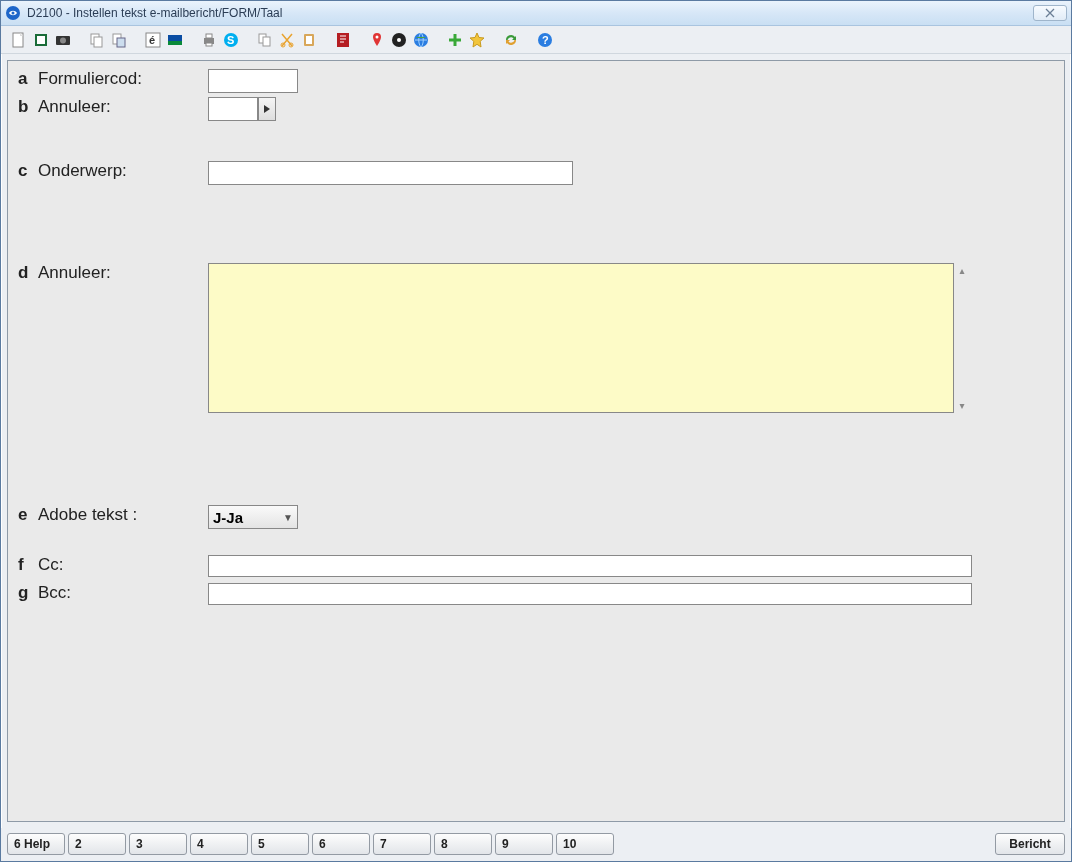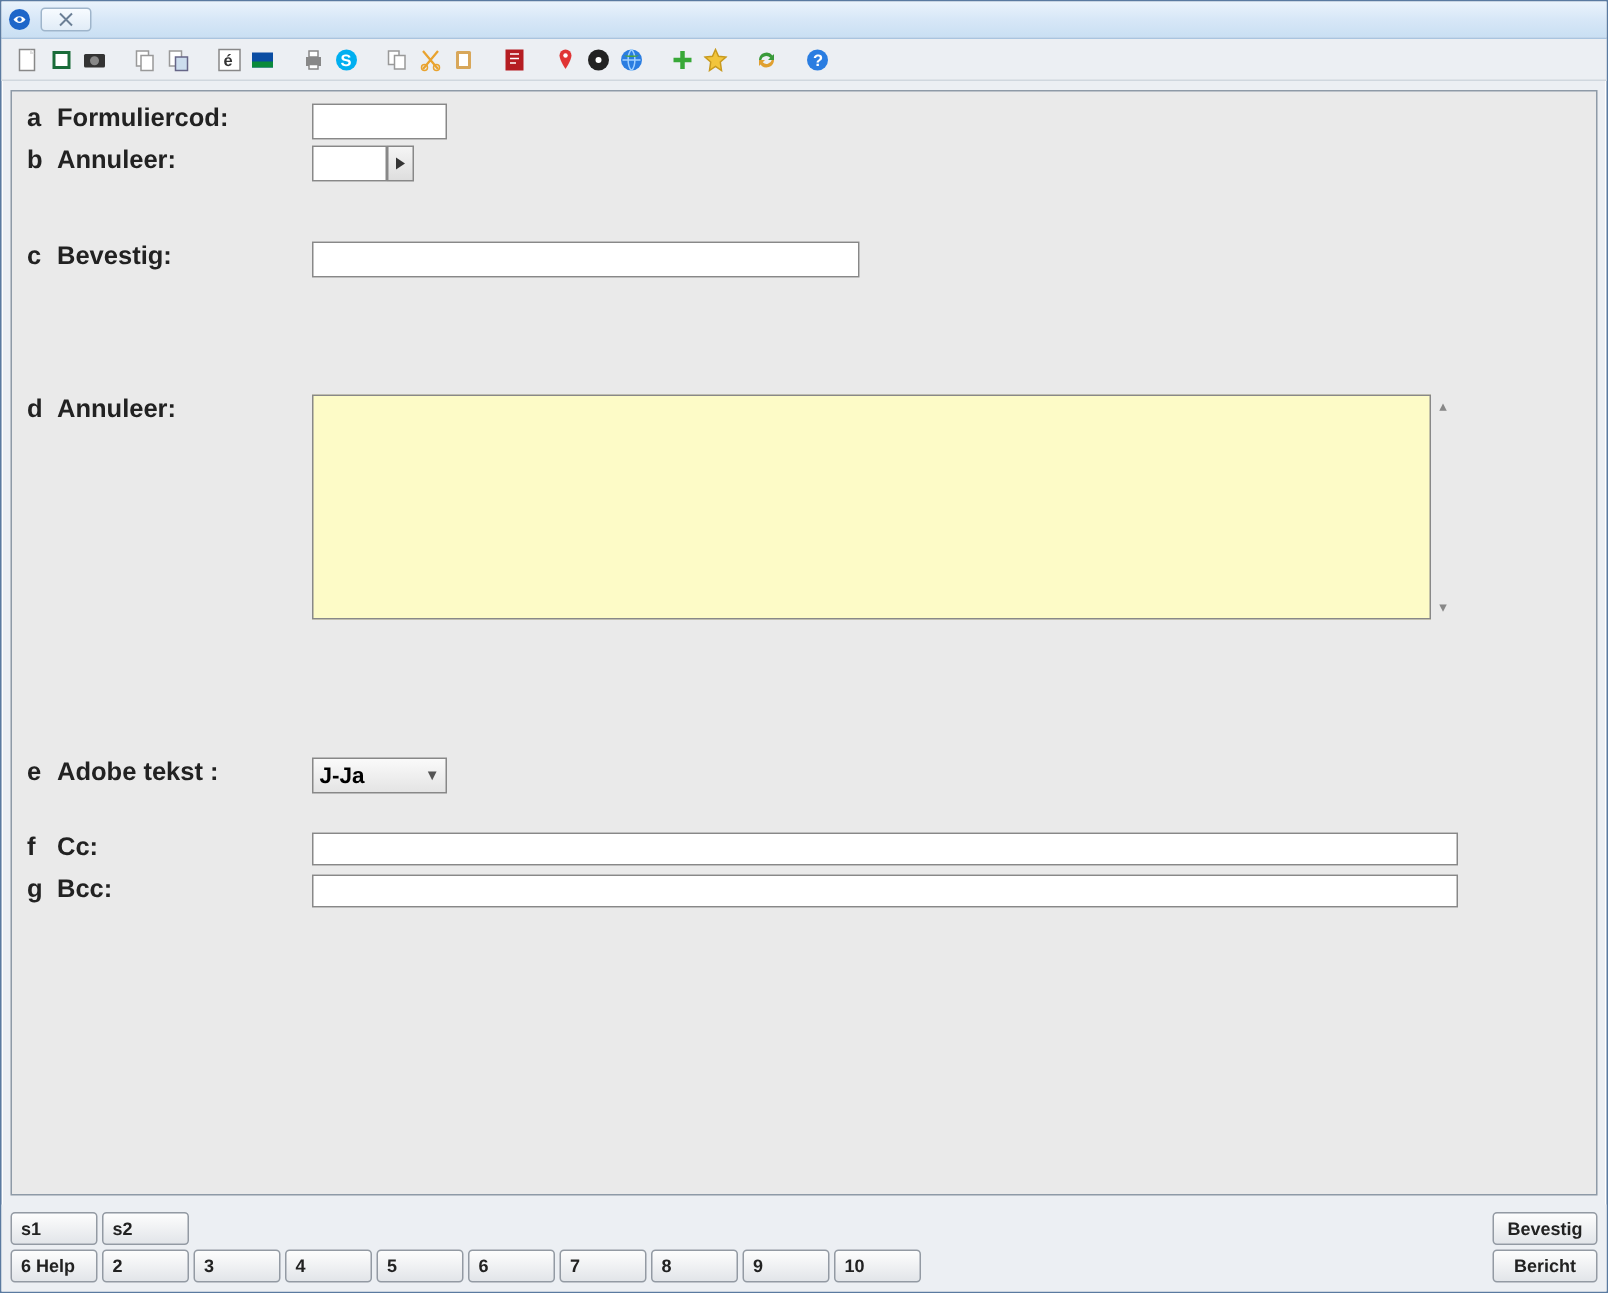--- a/index.html
+++ b/index.html
@@ -87,21 +87,21 @@
   .row-gap-md { margin-top: 26px; }
   .row-gap-sm { margin-top: 6px; }
   .letter {
     width: 20px;
     font-weight: bold;
     font-size: 17px;
     color:#222;
   }
   .label {
     width: 170px;
-    font-weight: bold;
+    font-weight: normal;
     font-size: 17px;
     color:#222;
   }
   .field-area { flex:1; display:flex; align-items:center; }
   .tx {
     height: 24px;
     border: 1px solid #888;
     background:#fff;
     padding: 2px 4px;
     font-size: 13px;
@@ -190,20 +190,21 @@
 <div class="window">
 
   <div class="titlebar">
     <span class="title-icon">
       <svg width="16" height="16" viewBox="0 0 16 16">
           <circle cx="8" cy="8" r="7" fill="#1e66c9"></circle>
           <path d="M4 8c2-3 6-3 8 0-2 3-6 3-8 0z" fill="#fff"></path>
           <circle cx="8" cy="8" r="1.5" fill="#1e66c9"></circle>
         </svg>
     </span>
+    <span class="title-text">D2100 - Instellen tekst e-mailbericht/FORM/Taal</span>
     <span class="title-close">
       <svg width="10" height="10" viewBox="0 0 10 10">
           <path d="M1 1l8 8M9 1l-8 8" stroke="#6b7f96" stroke-width="1.3"></path>
         </svg>
     </span>
   </div>
 
   <div class="toolbar">
     <span class="tb-icon">
         <svg width="16" height="16" viewBox="0 0 16 16">
@@ -356,21 +357,21 @@
           <span class="lookup-btn">
             <svg width="8" height="10" viewBox="0 0 8 10">
                 <path d="M1 1l6 4-6 4z" fill="#333"></path>
               </svg>
           </span>
         </div>
       </div>
 
       <div class="form-row row-gap-lg">
         <span class="letter">c</span>
-        <span class="label">Bevestig:</span>
+        <span class="label">Onderwerp:</span>
         <div class="field-area">
           <input class="tx tx-med" value="" style="">
         </div>
       </div>
 
       <div class="form-row row-gap-xl">
         <span class="letter">d</span>
         <span class="label">Annuleer:</span>
         <div class="field-area textarea-wrap">
           <textarea class="ta" style=""></textarea>
@@ -405,25 +406,20 @@
         <span class="label">Bcc:</span>
         <div class="field-area">
           <input class="tx tx-wide" value="" style="">
         </div>
       </div>
 
     </div>
   </div>
 
   <div class="bottom-bar">
-    <div class="btn-row">
-      <span class="btn btn-narrow">s1</span>
-      <span class="btn btn-narrow">s2</span>
-      <span class="btn btn-right" style="min-width:70px;justify-content:center;">Bevestig</span>
-    </div>
     <div class="btn-row">
       <span class="btn btn-narrow">6 Help</span>
       <span class="btn btn-narrow">2</span>
       <span class="btn btn-narrow">3</span>
       <span class="btn btn-narrow">4</span>
       <span class="btn btn-narrow">5</span>
       <span class="btn btn-narrow">6</span>
       <span class="btn btn-narrow">7</span>
       <span class="btn btn-narrow">8</span>
       <span class="btn btn-narrow">9</span>

